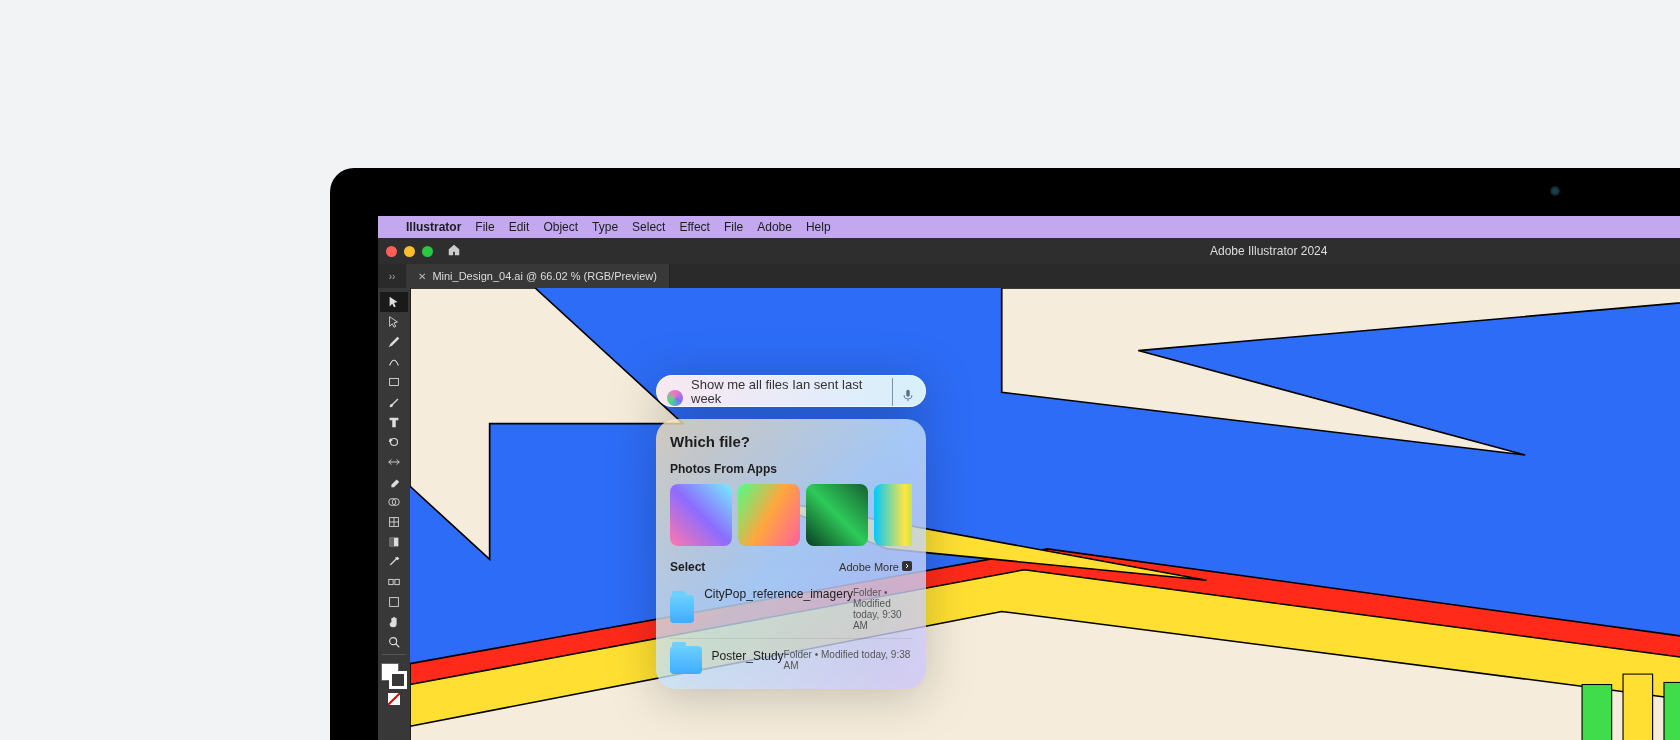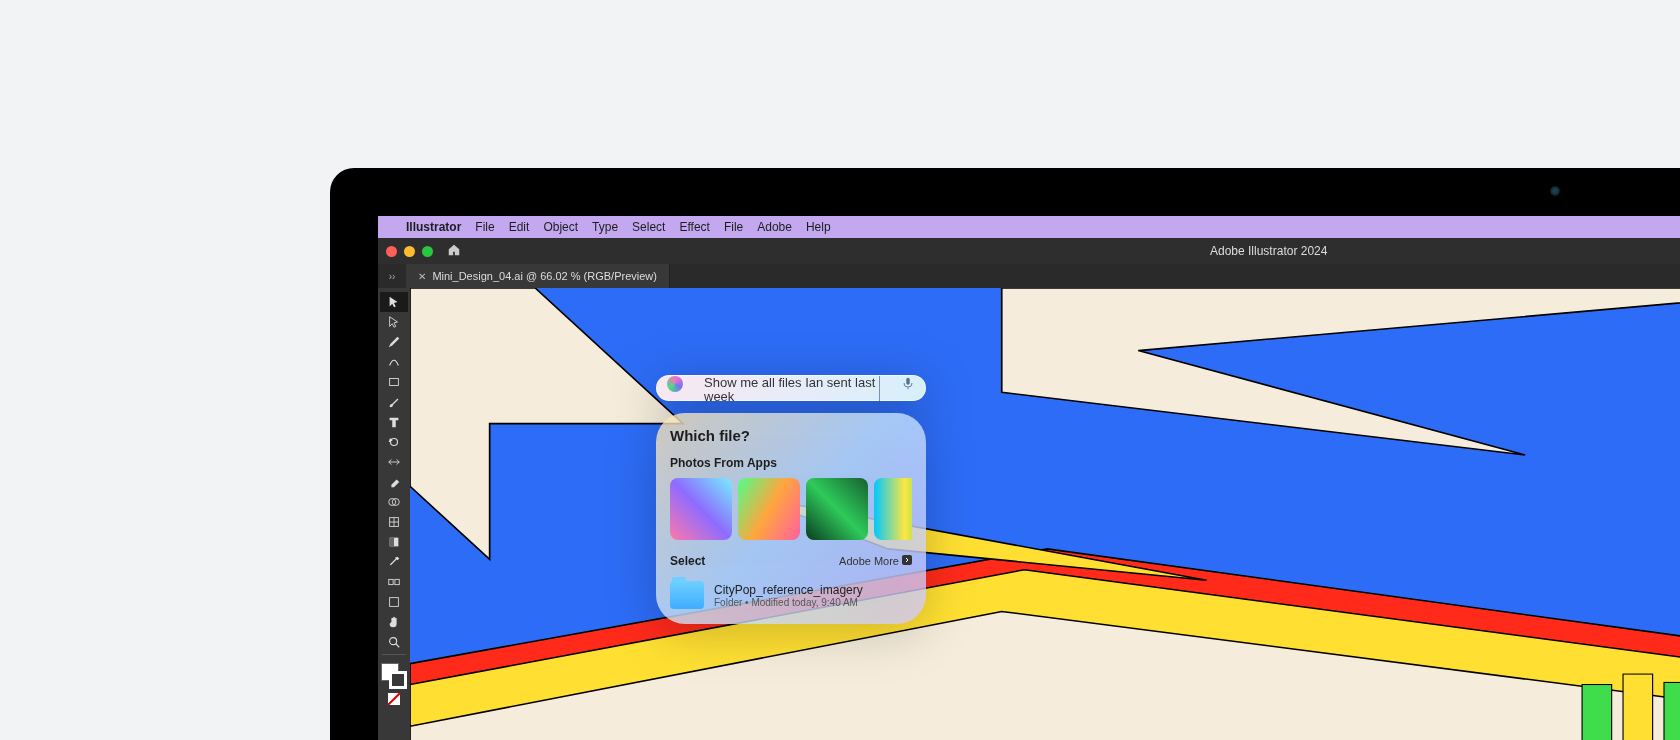--- a/index.html
+++ b/index.html
@@ -73,54 +73,54 @@
     flex:1; background:#2d6cf6; position:relative; overflow:hidden;
   }
 
   
   .siri {
     position:absolute; left:656px; top:375px; width:270px;
     filter: drop-shadow(0 8px 24px rgba(0,0,0,0.25));
     z-index:50;
   }
   .siri-input {
-    height:26px; border-radius:18px;
+    height:32px; border-radius:18px;
     background: linear-gradient(90deg,#f8e8f0,#e4ecfa 60%, #d6f0fa);
-    display:flex; align-items:flex-start; padding:0 10px; gap:21px;
+    display:flex; align-items:flex-end; padding:0 10px; gap:8px;
     border:1px solid rgba(255,255,255,0.6);
   }
   .siri-orb{ width:16px; height:16px; border-radius:50%;
     background: conic-gradient(#ff6ec4,#7873f5,#4ade80,#ff6ec4);
     display:flex;align-items:center;justify-content:center;}
   .siri-text { flex:1; font-size:13px; color:#333; border-right:1px solid rgba(60,80,120,0.6); padding-right:2px; line-height:14px;}
   .mic { color:#5a7090; }
 
   .siri-panel{
-    margin-top:12px; border-radius:29px;
+    margin-top:12px; border-radius:20px;
     background: linear-gradient(135deg, rgba(255,230,180,0.78), rgba(200,230,255,0.78) 50%, rgba(210,200,255,0.78));
     backdrop-filter: blur(14px);
     padding:14px 14px 8px 14px;
     color:#1d1d1f;
   }
   .siri-q { font-size:15px; font-weight:600; margin-bottom:12px;}
   .sect-label{ font-size:12px; font-weight:700; margin-bottom:8px; }
   .thumb-row{ display:flex; gap:6px; margin-bottom:14px; overflow:hidden;}
   .thumb{ width:62px; height:62px; border-radius:8px; flex-shrink:0;}
   .t1{background:linear-gradient(45deg,#f7a,#8c6cff,#7ef);}
   .t2{background:linear-gradient(120deg,#4eff88,#ffa63d,#ff5fa0);}
   .t3{background:linear-gradient(45deg,#0a3c20,#2eca5a,#156030);}
   .t4{background:linear-gradient(90deg,#00c8ff,#ffe640,#00e08a);}
   .folders-head{display:flex;justify-content:space-between;align-items:center;margin-bottom:6px;}
   .showmore{font-size:11px;color:#333;display:flex;align-items:center;gap:3px;}
   .folder-row{display:flex;align-items:center;gap:10px;padding:7px 0;border-bottom:1px solid rgba(0,0,0,0.08);}
   .folder-row:last-child{border-bottom:none;}
   .folder-ico{width:34px;height:28px;border-radius:4px;
     background:linear-gradient(180deg,#6ed0ff,#3facff);position:relative;}
   .folder-ico::before{content:"";position:absolute;top:-4px;left:2px;width:14px;height:6px;background:#6ed0ff;border-radius:2px 2px 0 0;}
-  .folder-txt{display:flex;flex-direction:column;}
+  .folder-txt{display:flex;flex-direction:row;}
   .folder-name{font-size:12px;font-weight:500;color:#1d1d1f;}
   .folder-meta{font-size:10px;color:#555;}
 </style>
 </head>
 <body>
 
 <div class="monitor">
   <div class="camera-dot"></div>
   <div class="screen">
 
@@ -317,17 +317,24 @@
               <path d="M4 3l2 2-2 2" stroke="#fff" fill="none"></path>
             </svg>
         </span>
       </div>
     </div>
 
     <div class="folder-row">
       <div class="folder-ico"></div>
       <div class="folder-txt">
         <span class="folder-name">CityPop_reference_imagery</span>
-        <span class="folder-meta">Folder • Modified today, 9:40 AM</span>
+        <span class="folder-meta">Folder • Modified today, 9:30 AM</span>
+      </div>
+    </div>
+    <div class="folder-row">
+      <div class="folder-ico"></div>
+      <div class="folder-txt">
+        <span class="folder-name">Poster_Study</span>
+        <span class="folder-meta">Folder • Modified today, 9:38 AM</span>
       </div>
     </div>
   </div>
 </div>
 
 </body></html>

